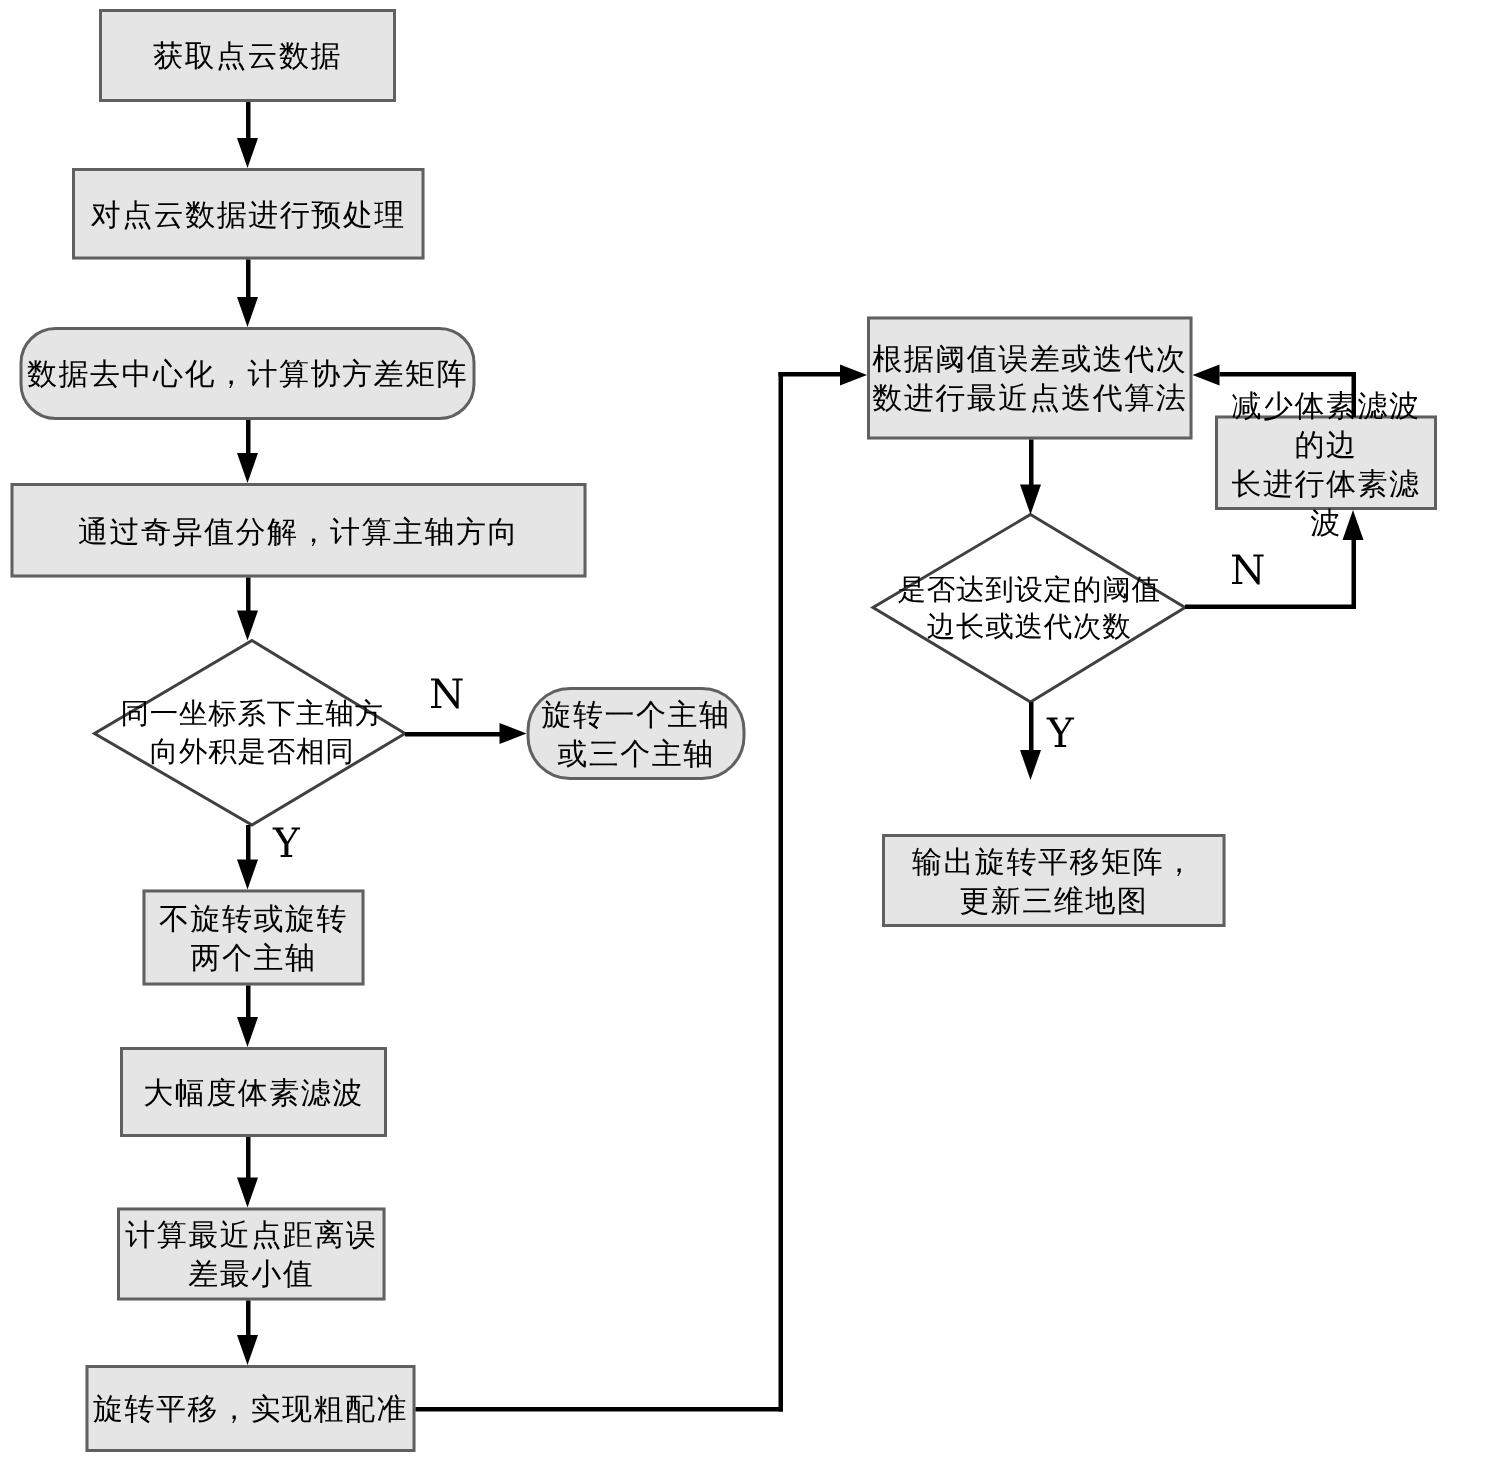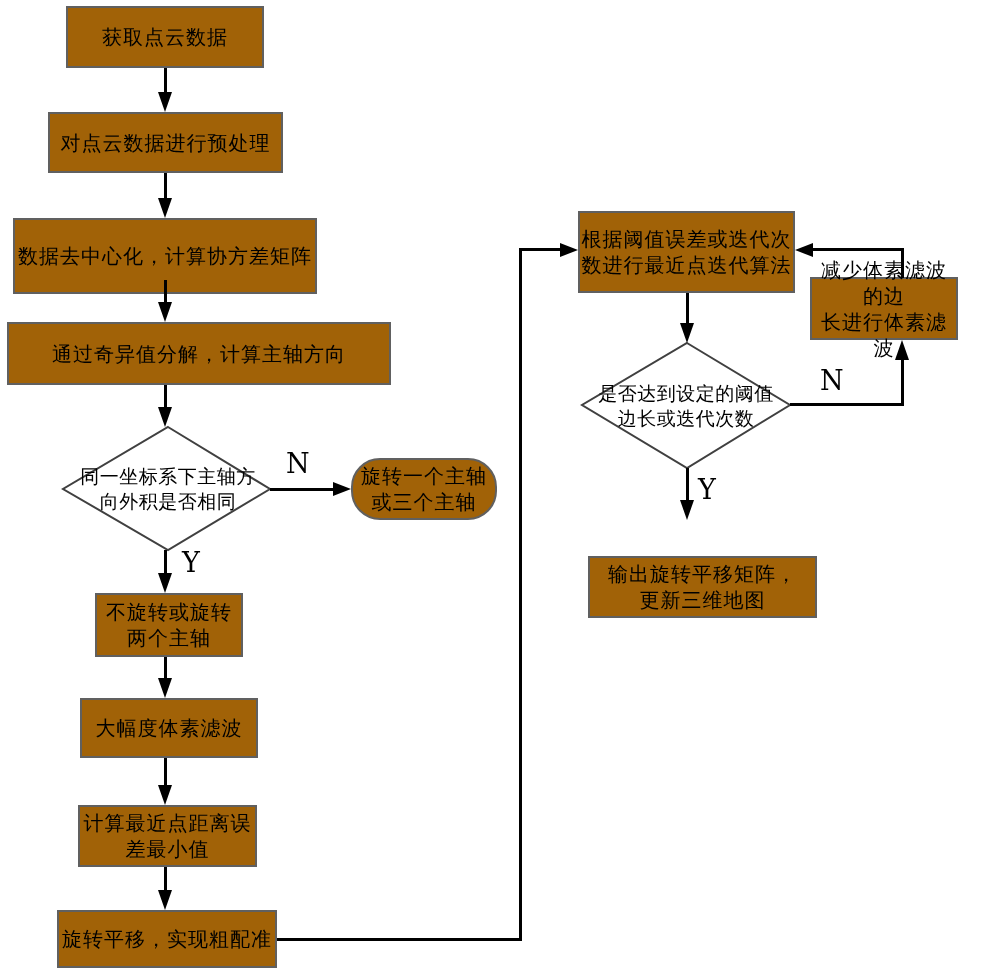--- a/index.html
+++ b/index.html
@@ -9,21 +9,21 @@
     height:979px;
     background:#ffffff;
     font-family:"DejaVu Serif","Liberation Serif",serif;
     color:#000;
     overflow:hidden;
   }
   .box{
     position:absolute;
     box-sizing:border-box;
     border:2px solid #606060;
-    background:#a16207;
+    background:#e5e5e5;
     display:flex;
     align-items:center;
     justify-content:center;
     text-align:center;
     font-size:20px;
     line-height:26px;
     white-space:pre-line;
     letter-spacing:1px;
   }
   .diamond-svg{position:absolute;}
@@ -54,21 +54,21 @@
 </style>
 </head>
 <body>
 
 <div class="canvas">
 
   <div class="box" style="left:66px;top:6px;width:198px;height:62px;">获取点云数据</div>
 
   <div class="box" style="left:48px;top:112px;width:235px;height:61px;">对点云数据进行预处理</div>
 
-  <div class="box" style="left:13px;top:218px;width:304px;height:76px;">数据去中心化，计算协方差矩阵</div>
+  <div class="box" style="left:13px;top:218px;width:304px;height:62px;border-radius:24px;">数据去中心化，计算协方差矩阵</div>
 
   <div class="box" style="left:7px;top:322px;width:384px;height:63px;">通过奇异值分解，计算主轴方向</div>
 
   <svg class="diamond-svg" style="left:60px;top:424px;" width="214" height="130" viewBox="0 0 214 130">
     <polygon points="108,3 210,65 108,126 3,65" fill="#ffffff" stroke="#404040" stroke-width="2"></polygon>
   </svg>
   <div class="diamond-text" style="left:68px;top:460px;width:200px;height:58px;">同一坐标系下主轴方
 向外积是否相同</div>
 
   <div class="box" style="left:351px;top:458px;width:146px;height:62px;border-radius:29px;">旋转一个主轴

